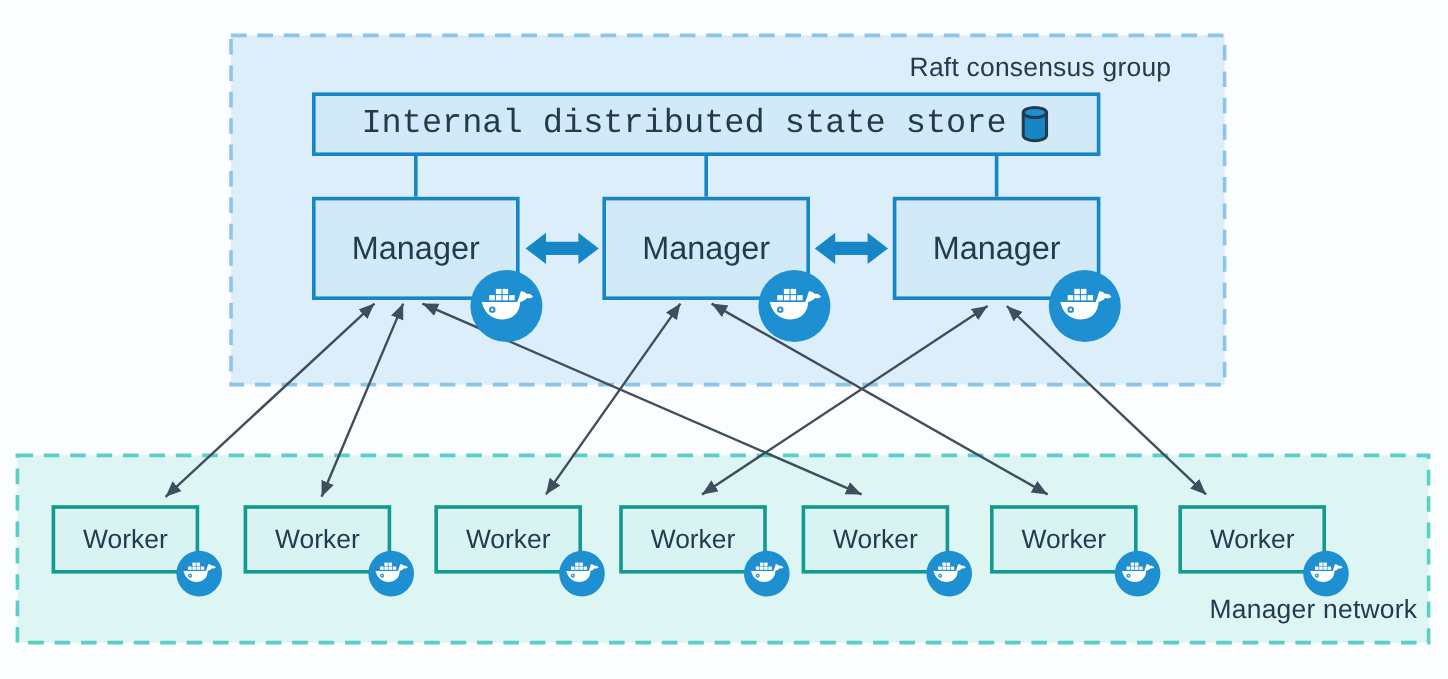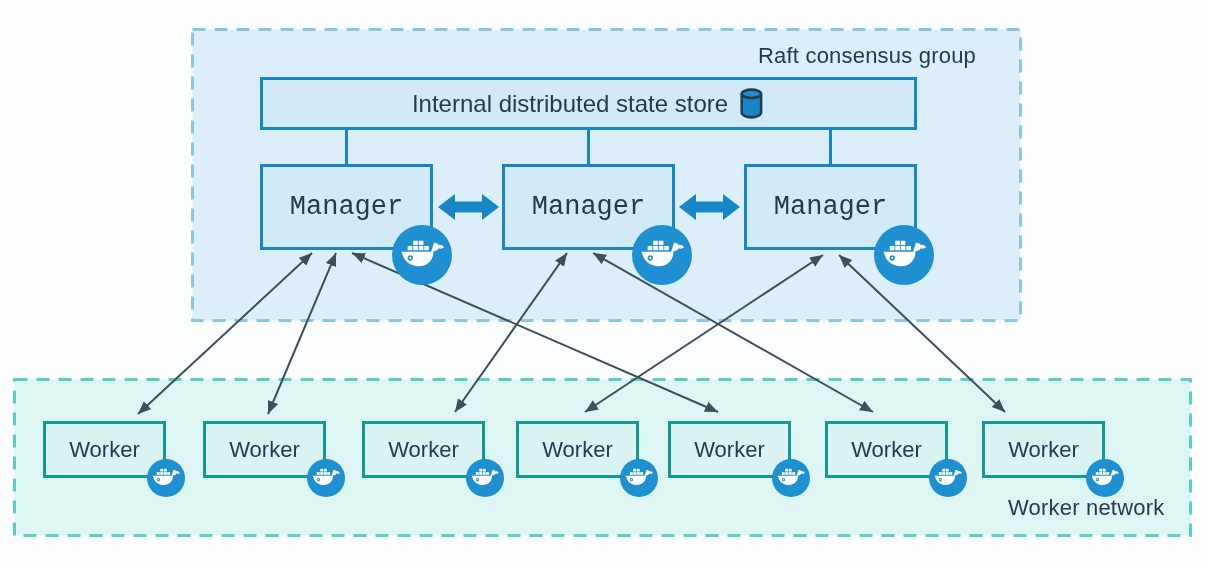--- a/index.html
+++ b/index.html
@@ -19,22 +19,22 @@
   html,body{margin:0;padding:0;background:#fff;}
   body{font-family:"Liberation Sans","DejaVu Sans",sans-serif;color:var(--navy_text,#243b4f);}
   #canvas{position:relative;width:1207px;height:566px;background:var(--canvas_bg,#fcfdfe);overflow:hidden;}
   svg.layer{position:absolute;left:0;top:0;width:1207px;height:566px;pointer-events:none;}
   #bg-layer{z-index:0;}
   #arrow-layer{z-index:3;}
   .grouplabel{position:absolute;font-size:22px;letter-spacing:.2px;color:var(--navy_text,#243b4f);z-index:2;white-space:nowrap;}
   .box{position:absolute;box-sizing:border-box;z-index:2;display:flex;align-items:center;justify-content:center;}
   .bluebox{background:var(--node_blue_fill,#d2e9f7);border:3px solid var(--strong_blue,#1786c6);}
   #store-box{left:260px;top:77px;width:657px;height:53px;gap:10px;}
-  #store-box .lbl{font-size:24px;}
-  .manager{top:164px;width:173px;height:86px;font-family:Liberation Mono, monospace;}
+  #store-box .lbl{font-size:28px;font-family:Liberation Mono, monospace;}
+  .manager{top:164px;width:173px;height:86px;}
   .manager .lbl{font-size:27px;}
   .worker{top:421px;width:123px;height:57px;background:var(--worker_fill,#d8f3f1);border:3px solid var(--teal_border,#13998f);}
   .worker .lbl{font-size:22px;}
   .connector{position:absolute;width:3px;height:34px;top:130px;background:var(--strong_blue,#1786c6);z-index:2;}
   .docker-badge{position:absolute;border-radius:50%;background:var(--docker_blue,#1e8fd0);z-index:4;display:flex;align-items:center;justify-content:center;}
   .docker-badge.lg{width:60px;height:60px;}
   .docker-badge.sm{width:38px;height:38px;}
   .docker-badge svg{width:82%;height:82%;display:block;}
   .dbicon{width:27px;height:33px;flex:0 0 auto;}
   .lbl{line-height:1;}
@@ -65,21 +65,21 @@
 </svg>
 
 <div id="canvas">
 
   <svg id="bg-layer" class="layer">
     <rect x="192.5" y="29.5" width="828" height="291" style="fill:var(--raft_fill,#dbeefa);stroke:var(--raft_dash,#8cc5ea)" stroke-width="3" stroke-dasharray="13 9"></rect>
     <rect x="14.5" y="379.5" width="1176" height="156" style="fill:var(--gossip_fill,#ddf5f3);stroke:var(--gossip_dash,#59cfc6)" stroke-width="3" stroke-dasharray="13 9"></rect>
   </svg>
 
   <div class="grouplabel" style="left:758px;top:43px;">Raft consensus group</div>
-  <div class="grouplabel" style="left:1008px;top:495px;">Worker network</div>
+  <div class="grouplabel" style="left:1008px;top:495px;">Manager network</div>
 
   <div class="box bluebox" id="store-box">
     <span class="lbl">Internal distributed state store</span>
     <svg class="dbicon" viewBox="0 0 27 34">
         <use href="#dbcyl"></use>
       </svg>
   </div>
 
   <div class="connector" style="left:345px;"></div>
   <div class="connector" style="left:587px;"></div>

